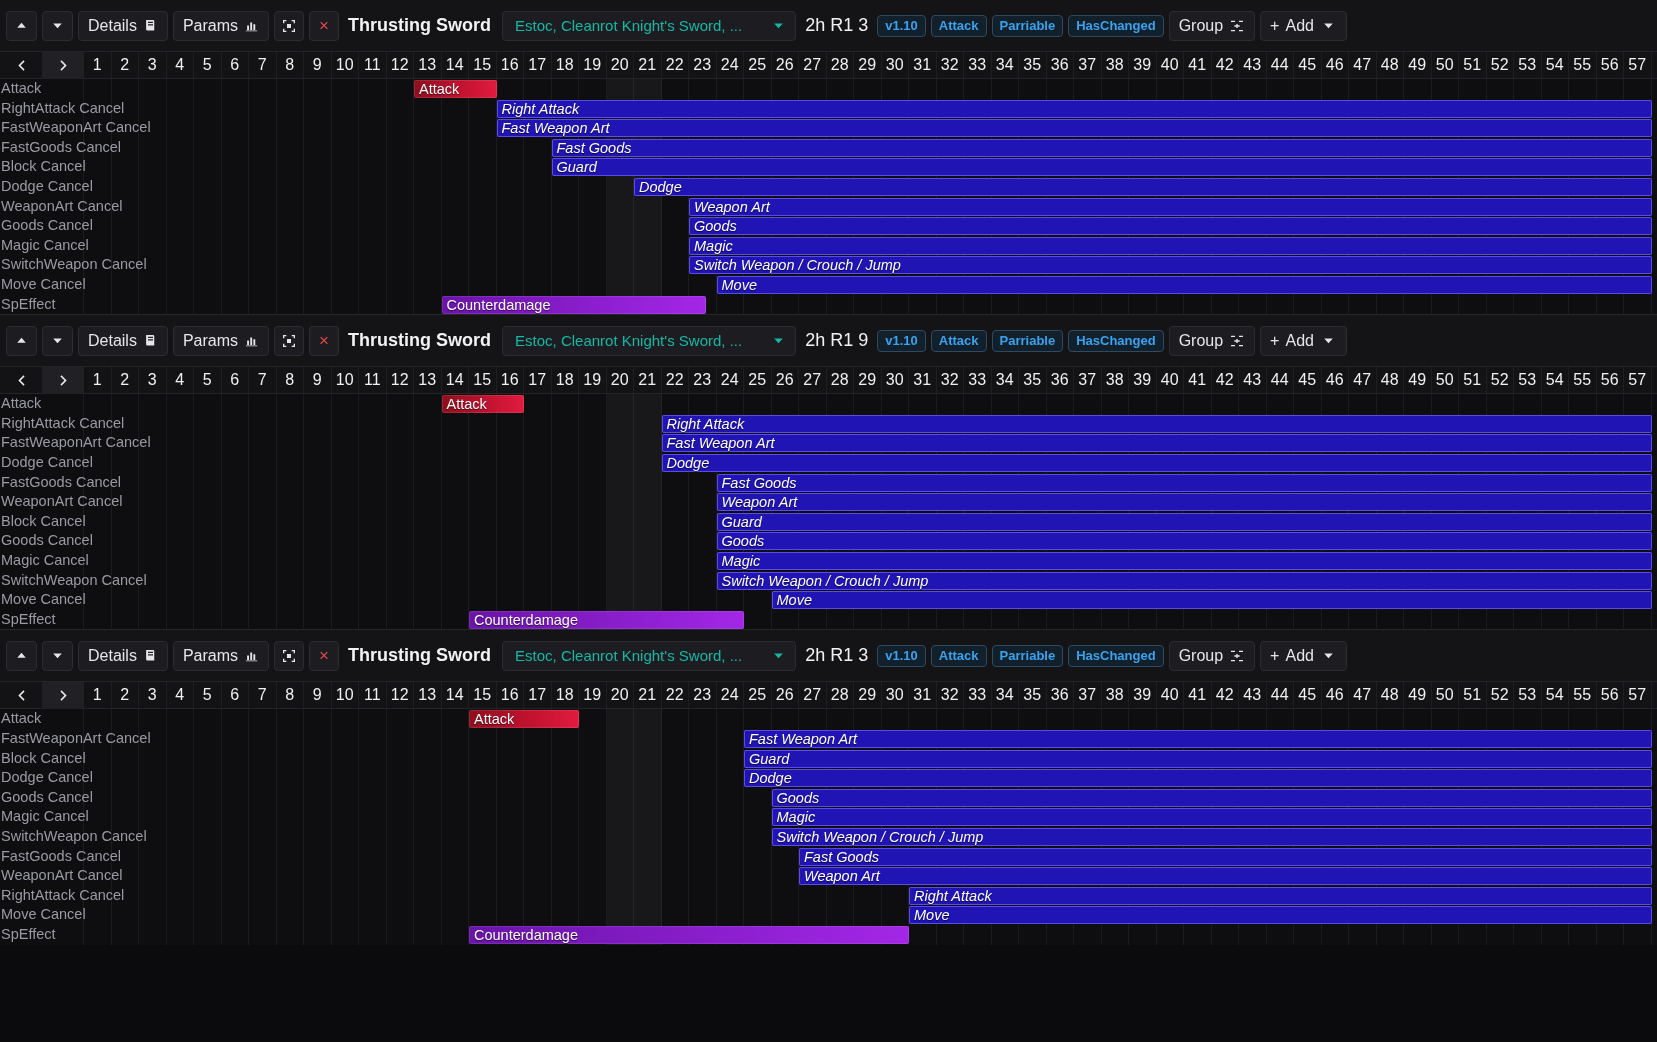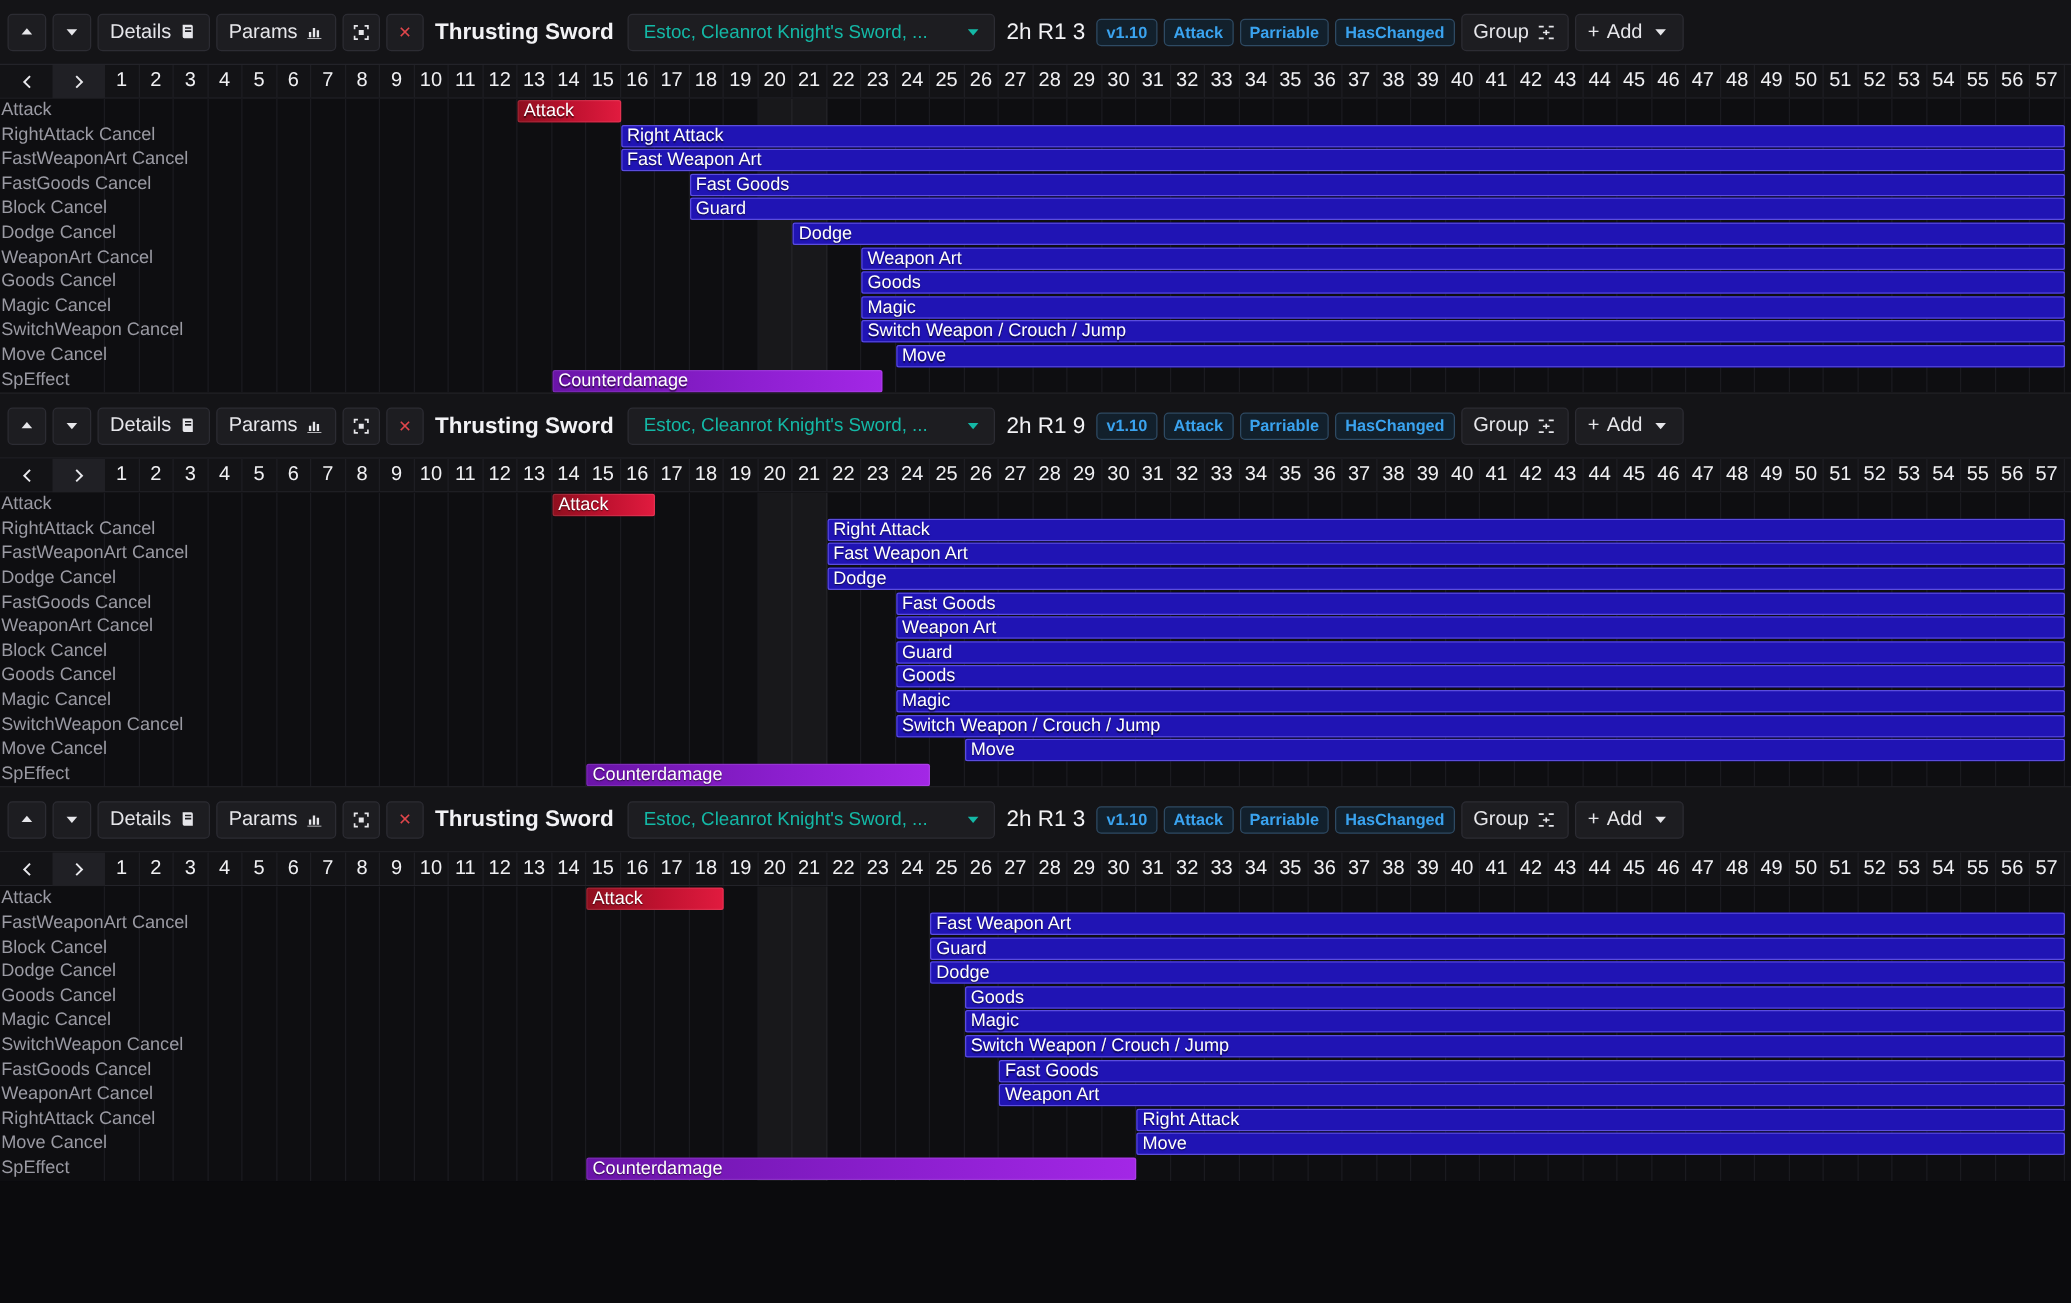--- a/index.html
+++ b/index.html
@@ -85,21 +85,21 @@
   }
   .bar {
     position: absolute; top: 1px; height: 18px;
     border-radius: 2px; z-index: 2;
     color: #ffffff; font-size: 14.5px; line-height: 18px;
     padding-left: 5px; white-space: nowrap; overflow: visible;
     cursor: pointer;
   }
   .bar.attack { background: linear-gradient(90deg,#8e0f1e 0%,#c11230 55%,#e11b3f 100%);
                  box-shadow: inset 0 0 0 1px rgba(255,255,255,0.10); }
-  .bar.cancel { background: #2014b4; box-shadow: inset 0 0 0 1px #5b4ddd; }
+  .bar.cancel { background: #2014b4; box-shadow: inset 0 0 0 1px #5b4ddd; font-style: italic; }
   .bar.counter { background: linear-gradient(90deg,#6a14a8 0%,#8d1fd0 60%,#a327e6 100%);
                  box-shadow: inset 0 0 0 1px rgba(255,255,255,0.10); }
   .bar-label { position: relative; z-index: 4; text-shadow: 0 1px 1px rgba(0,0,0,.6); }
 </style>
 </head>
 <body>
 
 <div class="app">
     <div class="panel">
       <div class="toolbar">

